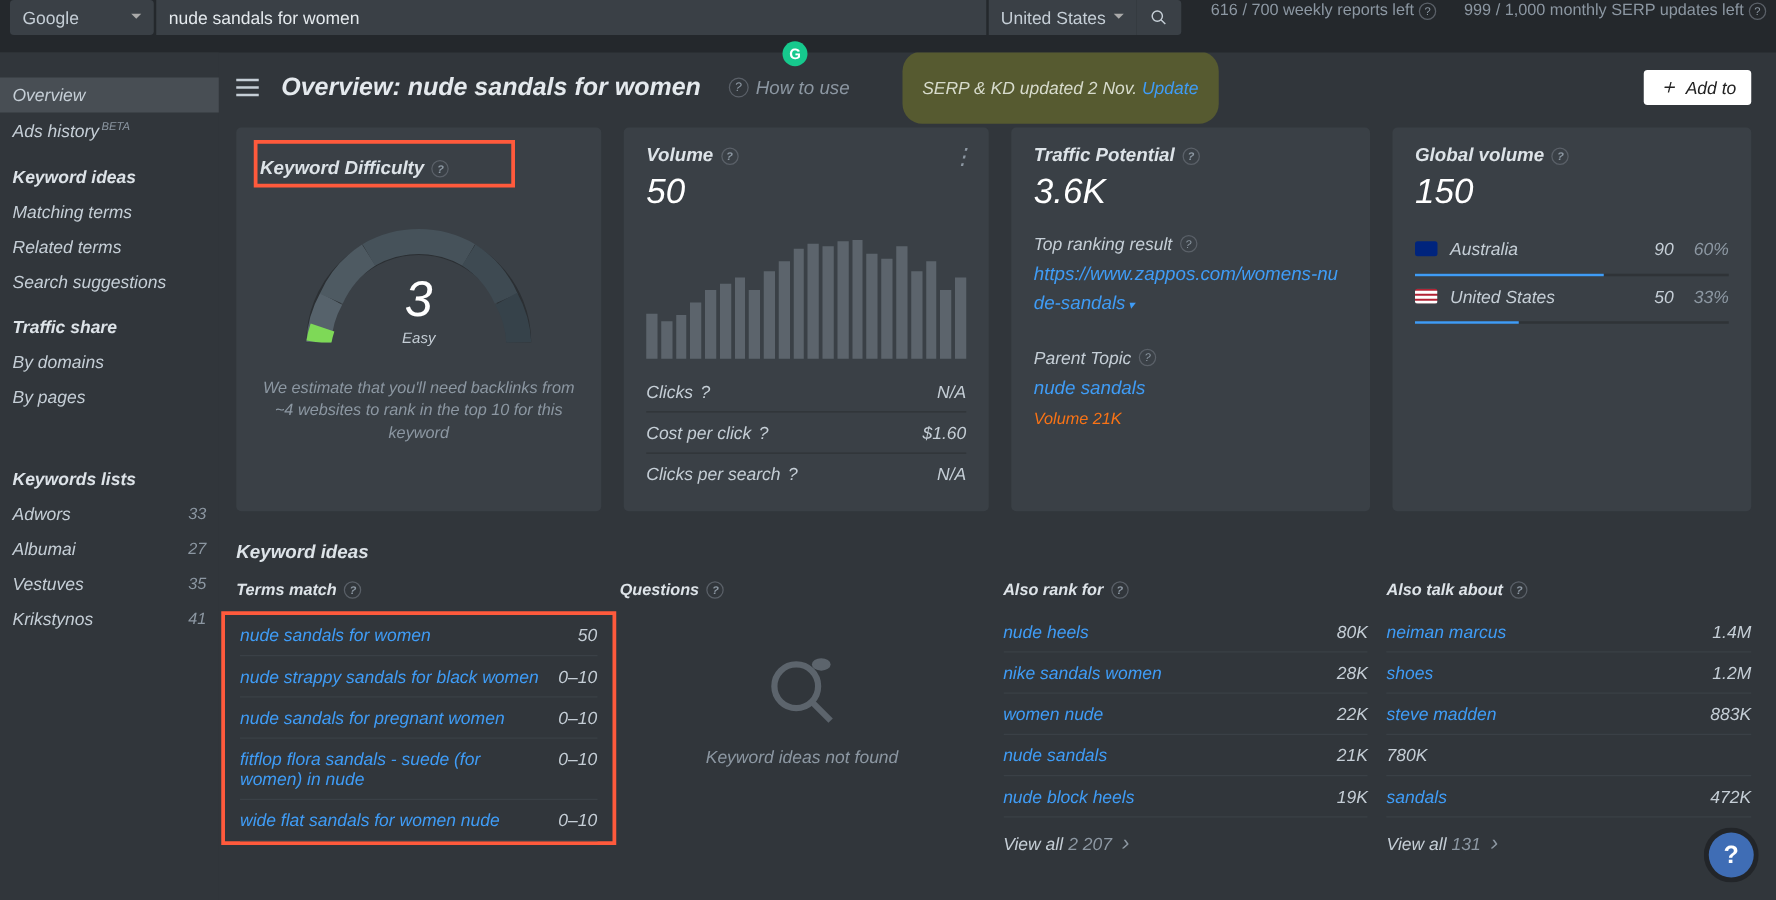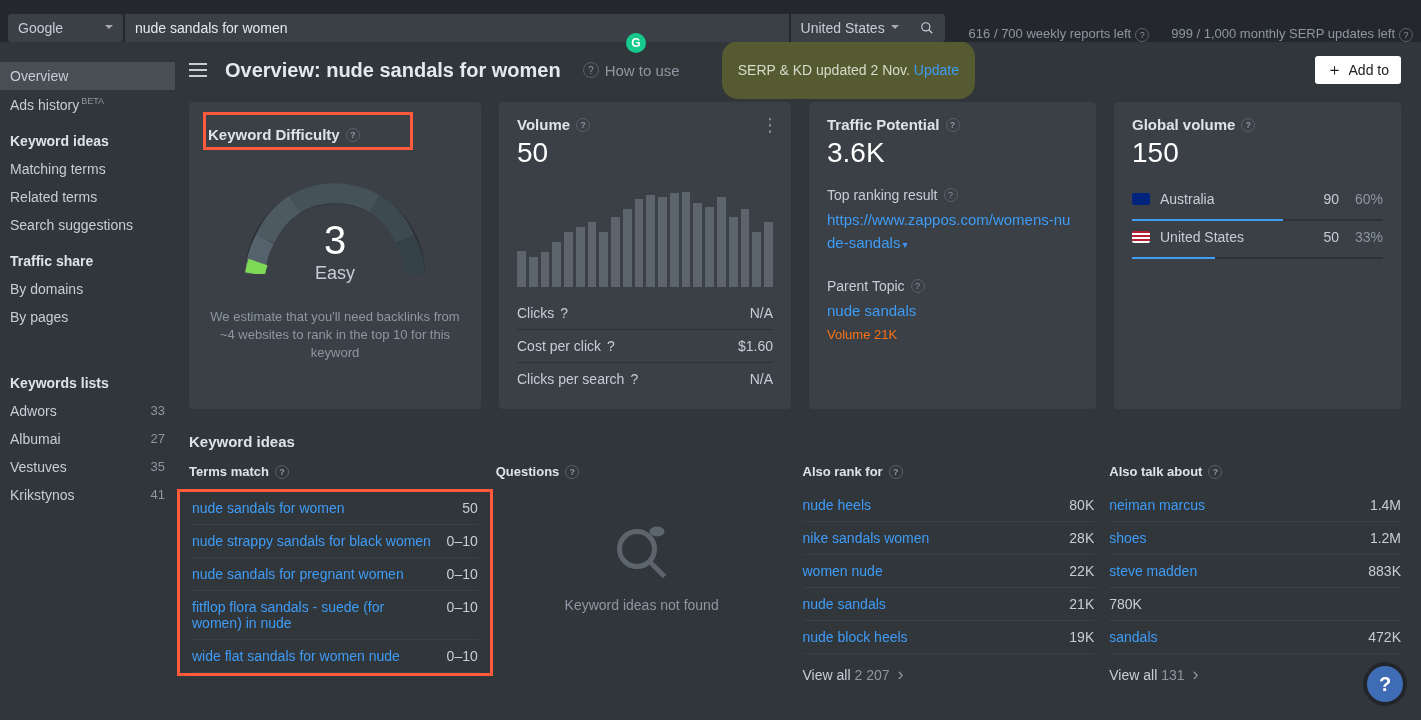--- a/index.html
+++ b/index.html
@@ -1,33 +1,33 @@
 <!DOCTYPE html>
 <html><head>
   <meta charset="utf-8">
   <style>
     * { margin: 0; padding: 0; box-sizing: border-box; }
     body { background: #31363b; color: #c5ced6; font-family: -apple-system, BlinkMacSystemFont, 'Segoe UI', Arial, sans-serif; font-size: 13px; width: 1421px; height: 720px; overflow: hidden; }
     a { color: #3f9cf6; text-decoration: none; }
 
     
-    .topbar { display: flex; align-items: flex-end; height: 42px; padding: 0 8px; background: #24282c; }
+    .topbar { display: flex; align-items: flex-start; height: 42px; padding: 0 8px; background: #24282c; }
     .sel-engine { display: flex; align-items: center; justify-content: space-between; width: 115px; height: 28px; padding: 0 10px; background: #3a4046; border-radius: 3px; cursor: pointer; font-size: 14px; }
     .caret-down::after { content: ''; display: inline-block; border: 4px solid transparent; border-top-color: #aaa; margin-top: 4px; }
     .search-box { flex: 1; height: 28px; background: #3a4046; border: none; color: #e4e9ed; padding: 0 10px; margin: 0 2px 0 2px; font-size: 14px; }
     .sel-country{ display:flex;align-items:center;justify-content:space-between; width:118px;height:28px;padding:0 10px;background:#3a4046;border-radius:0;cursor:pointer;font-size:14px;}
     .search-btn{ width:36px;height:28px;background:#3a4046;display:flex;align-items:center;justify-content:center;cursor:pointer;border-radius:0 3px 3px 0;}
     .status-wrap{display:flex;gap:22px;margin-left:24px;font-size:13px;color:#8c97a2;align-items:center;}
     .status-wrap .help{display:inline-flex;width:14px;height:14px;border:1px solid #5a6068;border-radius:50%;align-items:center;justify-content:center;font-size:9px;color:#8c97a2;margin-left:4px;}
 
     
     .gbadge{position:absolute;left:626px;top:33px;width:20px;height:20px;border-radius:50%;background:#16c98d;color:#fff;font-weight:700;font-size:12px;display:flex;align-items:center;justify-content:center;}
 
     
-    .layout{display:flex;height:calc(100% - 42px);}
+    .layout{display:flex;height:calc(100% - 42px);font-style:italic;}
 
     
     .sidebar{width:175px;background:#31363b;padding-top:20px;font-size:14px;}
     .nav-item{padding:6px 10px;cursor:pointer;color:#c5ced6;display:flex;align-items:center;justify-content:space-between;}
     .nav-item.active{background:#484e54;}
     .nav-head{padding:14px 10px 6px;font-weight:700;color:#dde3e8;}
     .beta{font-size:9px;color:#8c97a2;vertical-align:super;margin-left:2px;}
     .nav-count{color:#8c97a2;font-size:13px;}
 
     
@@ -52,21 +52,21 @@
     .card-title .help, .subhead .help{width:14px;height:14px;border:1px solid #5a6068;border-radius:50%;display:inline-flex;align-items:center;justify-content:center;font-size:9px;color:#8c97a2;}
     .big-num{font-size:28px;color:#fff;margin-top:4px;}
 
     
     .kd .card-title-wrap{display:inline-block;border:3px solid #ff5a3c;padding:11px 50px 4px 2px;margin:-4px 0 0 -4px;}
 
     
     .gauge-wrap{margin-top:14px;display:flex;flex-direction:column;align-items:center;}
     .gauge{position:relative;width:200px;height:110px;overflow:hidden;}
     .kd-score{font-size:40px;color:#fff;font-weight:500;text-align:center;margin-top:-56px;position:relative;}
-    .kd-label{font-size:18px;color:#c5ced6;text-align:center;}
+    .kd-label{font-size:12px;color:#c5ced6;text-align:center;}
     .kd-note{font-size:13px;color:#8c97a2;text-align:center;margin-top:24px;line-height:1.4;}
 
     
     .bars{display:flex;align-items:flex-end;gap:3px;height:100px;margin-top:18px;}
     .bars div{flex:1;background:#5c646c;}
     .vol-rows{margin-top:10px;}
     .vol-row{display:flex;justify-content:space-between;padding:8px 0;font-size:14px;border-top:1px solid #2f3337;}
     .vol-row:first-child{border-top:none;align-items:center;}
     .vol-row .lbl{display:flex;align-items:center;gap:6px;color:#c5ced6;}
     .kebab{position:absolute;top:12px;right:12px;color:#8c97a2;font-size:18px;cursor:pointer;}

